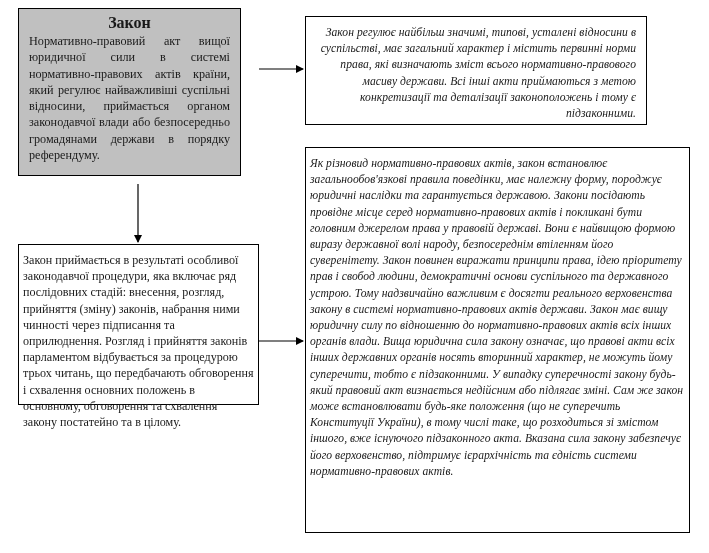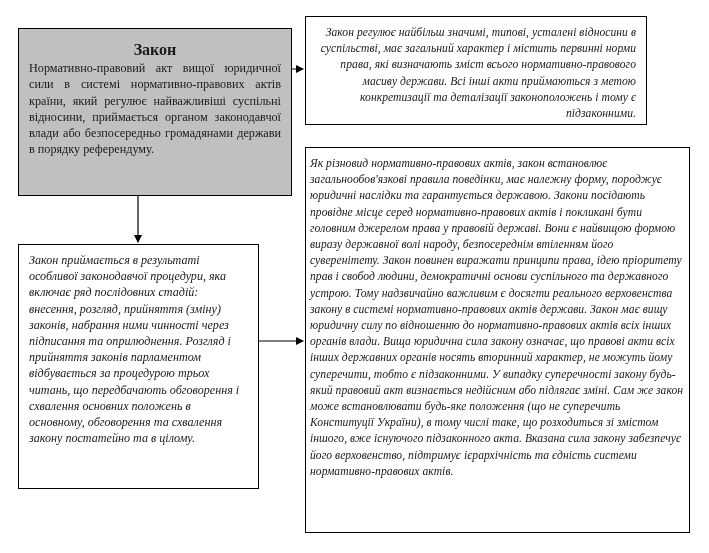--- a/index.html
+++ b/index.html
@@ -1,24 +1,24 @@
 <!DOCTYPE html>
 <html><head>
 <meta charset="utf-8">
 <style>
   html, body { margin:0; padding:0; background:#ffffff; }
   #canvas { position:relative; width:709px; height:553px; background:#fff; overflow:hidden; }
   .box { position:absolute; box-sizing:border-box; border:1.5px solid #000; background:#fff; }
   .serif { font-family:"Liberation Serif", "DejaVu Serif", serif; color:#1a1a1a; }
-  #box-main { left:18px; top:28px; width:274px; height:168px; background:#c0c0c0; padding:12px 10px; }
+  #box-main { left:18px; top:8px; width:223px; height:168px; background:#c0c0c0; padding:5px 10px; }
   #box-main .title { text-align:center; font-weight:bold; font-size:16px; line-height:18px; margin-bottom:1px; }
   #box-main .body { font-size:12.2px; line-height:16.3px; text-align:justify; }
   #box-reg { left:305px; top:16px; width:342px; height:109px; padding:8px 10px;text-align:right; }
   #box-reg .body, #box-desc .body { font-style:italic; font-size:11.6px; line-height:16.2px; letter-spacing:0.05px; }
-  #box-proc { left:18px; top:244px; width:241px; height:245px; padding:7px 10px;font-style:italic; }
+  #box-proc { left:18px; top:244px; width:241px; height:161px; padding:7px 4px; }
   #box-proc .body { font-size:12.1px; line-height:16.2px; }
   #box-desc { left:305px; top:147px; width:385px; height:386px; padding:8px 4px; }
   svg#arrows { position:absolute; left:0; top:0; width:709px; height:553px; pointer-events:none; }
 </style>
 </head>
 <body>
 
 <div id="canvas">
 
   <svg id="arrows" viewBox="0 0 709 553">

